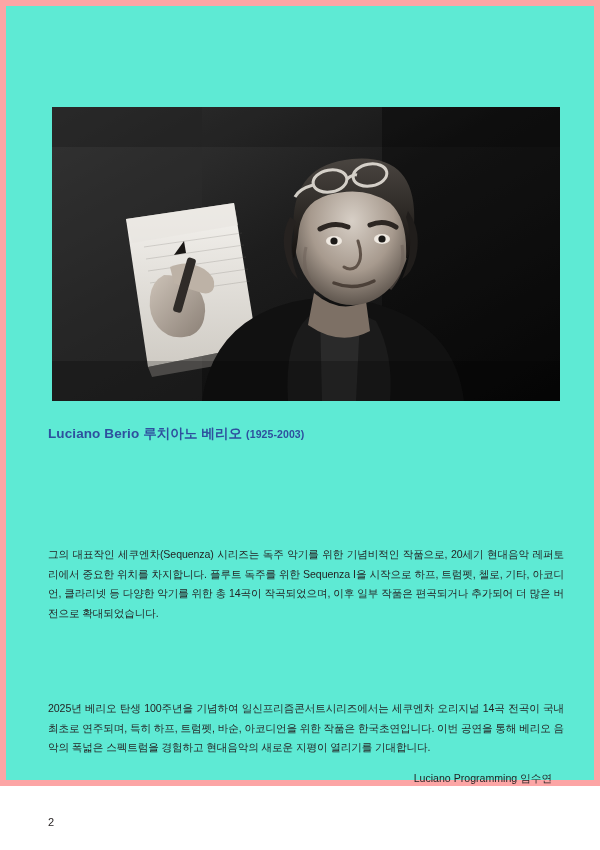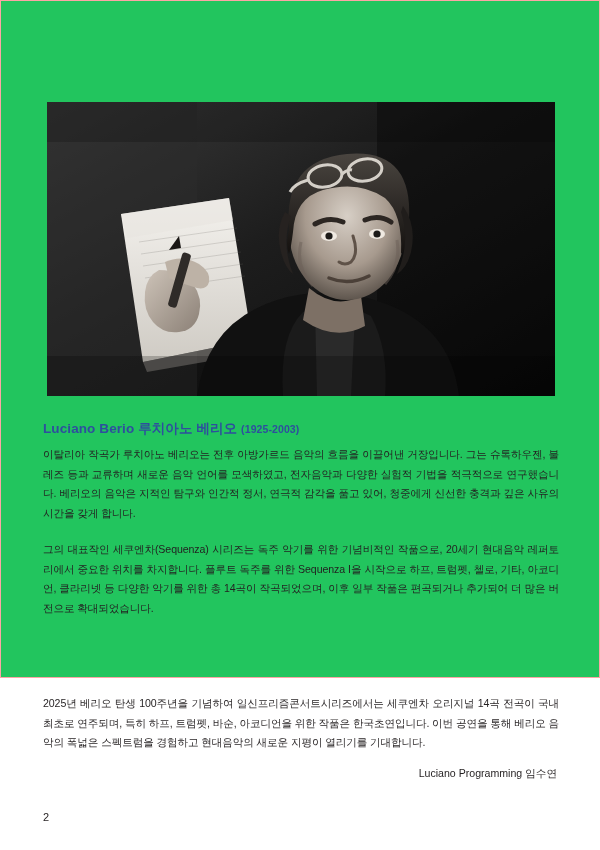--- a/index.html
+++ b/index.html
@@ -12,24 +12,24 @@
     background: #ffffff;
     font-family: "Liberation Sans", sans-serif;
     color: #231f20;
     position: relative;
     overflow: hidden;
   }
   .page {
     position: absolute;
     left: 0; top: 0;
     width: 600px;
-    height: 678px;
+    height: 786px;
     box-sizing: border-box;
-    border: 1px solid #fca5a5;
-    background: #22c55e;
+    border: 6px solid #fca5a5;
+    background: #5eead4;
   }
   .photo-wrap {
     position: absolute;
     left: 46px;
     top: 101px;
     width: 508px;
     height: 294px;
     overflow: hidden;
     background: #111;
   }
@@ -174,20 +174,19 @@
       <rect x="0" y="254" width="508" height="40" fill="#000" opacity="0.22"></rect>
     </svg>
   </div>
 
   <div class="title-line">
     <span>Luciano Berio</span>
     <span>루치아노 베리오</span>
     <span class="years">(1925-2003)</span>
   </div>
 
-  <div class="body-block" id="para1">이탈리아 작곡가 루치아노 베리오는 전후 아방가르드 음악의 흐름을 이끌어낸 거장입니다. 그는 슈톡하우젠, 불레즈 등과 교류하며 새로운 음악 언어를 모색하였고, 전자음악과 다양한 실험적 기법을 적극적으로 연구했습니다. 베리오의 음악은 지적인 탐구와 인간적 정서, 연극적 감각을 품고 있어, 청중에게 신선한 충격과 깊은 사유의 시간을 갖게 합니다.</div>
   <div class="body-block" id="para2">그의 대표작인 세쿠엔차(Sequenza) 시리즈는 독주 악기를 위한 기념비적인 작품으로, 20세기 현대음악 레퍼토리에서 중요한 위치를 차지합니다. 플루트 독주를 위한 Sequenza I을 시작으로 하프, 트럼펫, 첼로, 기타, 아코디언, 클라리넷 등 다양한 악기를 위한 총 14곡이 작곡되었으며, 이후 일부 작품은 편곡되거나 추가되어 더 많은 버전으로 확대되었습니다.</div>
   <div class="body-block" id="para4">2025년 베리오 탄생 100주년을 기념하여 일신프리즘콘서트시리즈에서는 세쿠엔차 오리지널 14곡 전곡이 국내 최초로 연주되며, 특히 하프, 트럼펫, 바순, 아코디언을 위한 작품은 한국초연입니다. 이번 공연을 통해 베리오 음악의 폭넓은 스펙트럼을 경험하고 현대음악의 새로운 지평이 열리기를 기대합니다.</div>
 
   <div class="credit">Luciano Programming 임수연</div>
   <div class="page-number">2</div>
 
 </div>
 
 </body></html>

